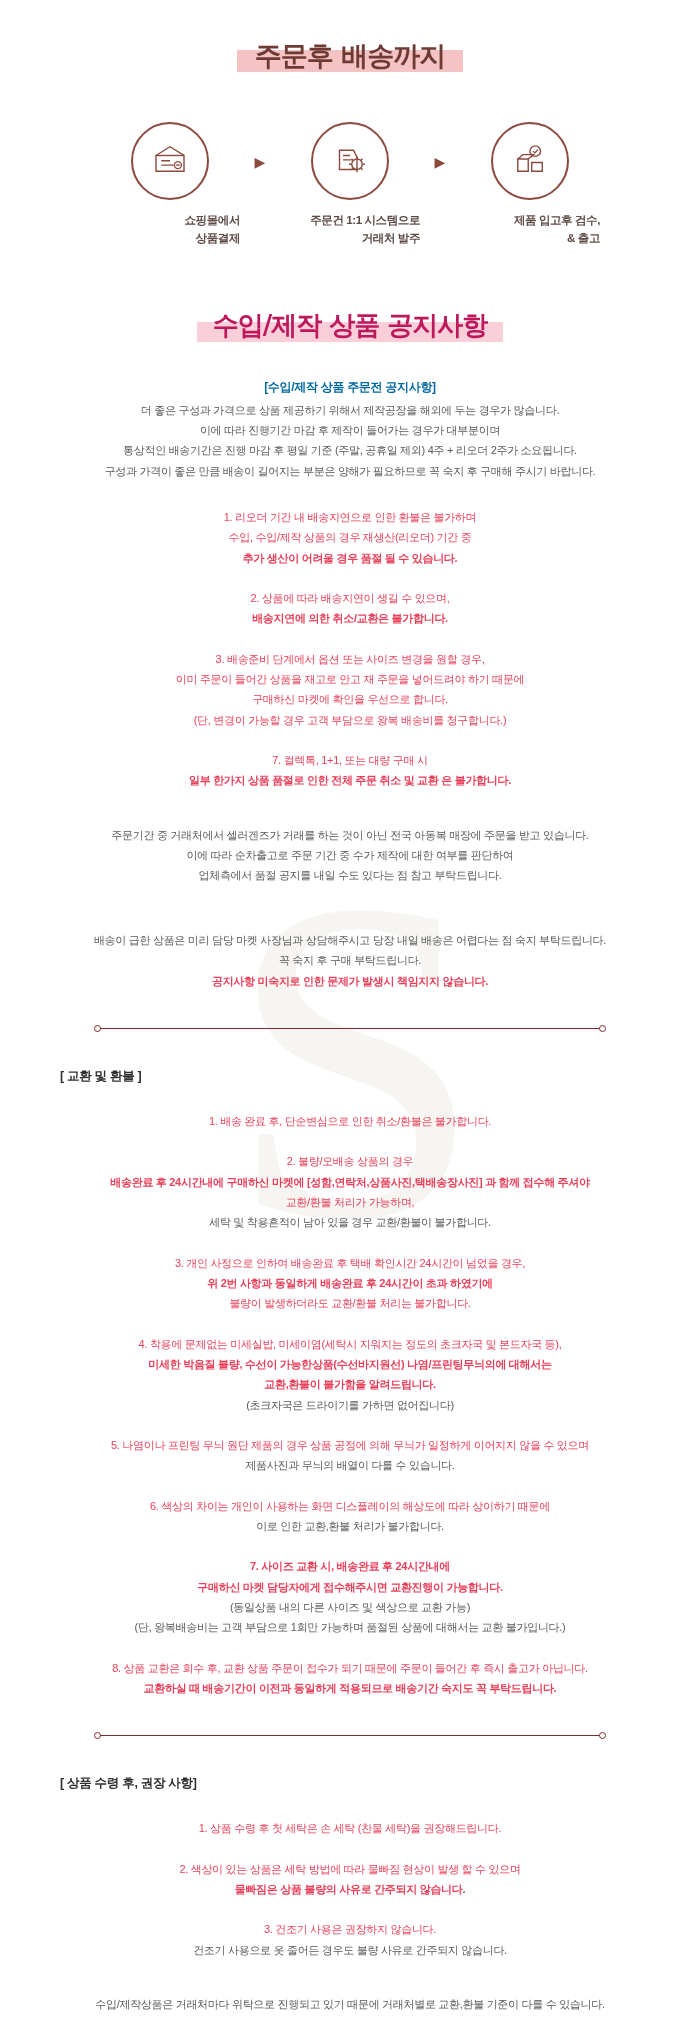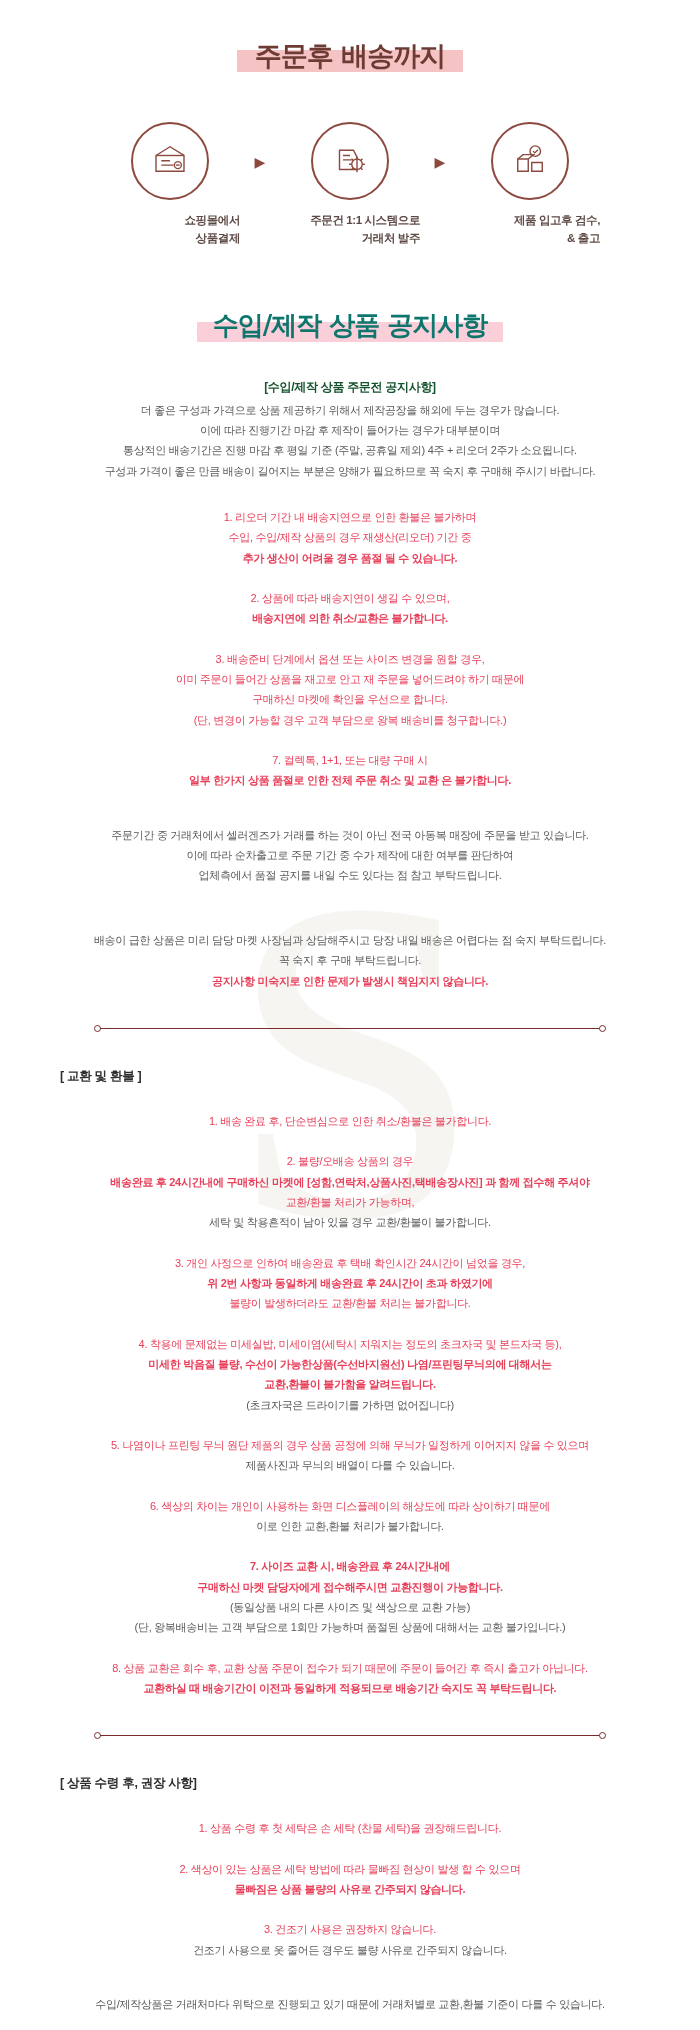--- a/index.html
+++ b/index.html
@@ -95,39 +95,39 @@
   }
 
   
   .sec-title-wrap { text-align: center; margin-top: 58px; }
   .sec-title {
     display: inline-block;
     position: relative;
     padding: 2px 16px;
     font-size: 26px;
     font-weight: bold;
-    color: #0f766e;
+    color: #be185d;
     letter-spacing: -1px;
     font-family: "DejaVu Sans", sans-serif;
   }
   .sec-title .hl {
     position: absolute;
     left: 0; right: 0; bottom: 3px;
     height: 20px;
     background: #f9c3cf;
     opacity: .8;
     z-index: -1;
   }
 
   
   .block { text-align: center; }
   .h-bold {
     font-size: 12px;
     font-weight: bold;
-    color: #14532d;
+    color: #0369a1;
     letter-spacing: -.3px;
   }
   p.t {
     font-size: 11px;
     line-height: 1.85;
     color: #595959;
     margin: 0;
     letter-spacing: -.3px;
     white-space: pre-line;
   }

